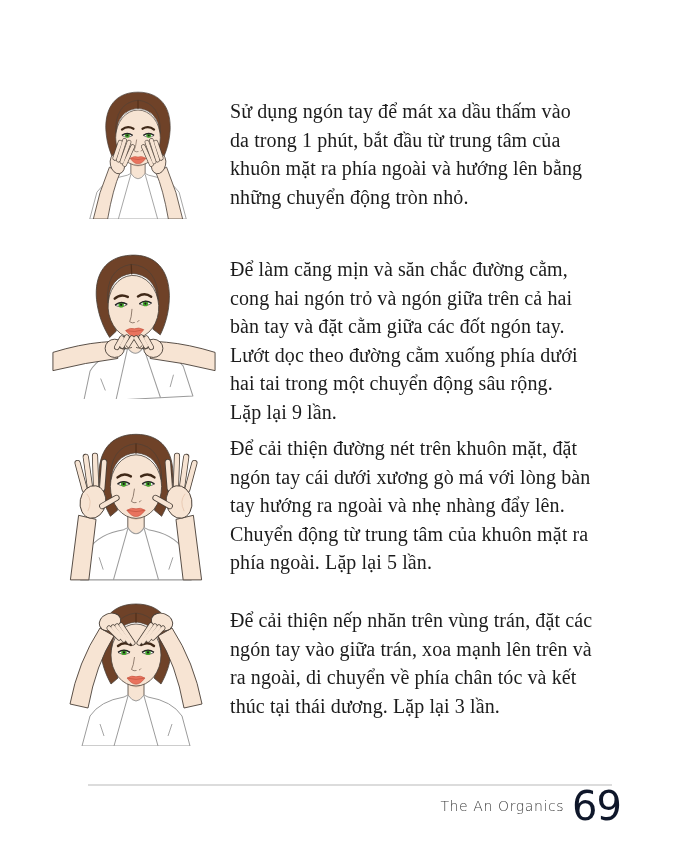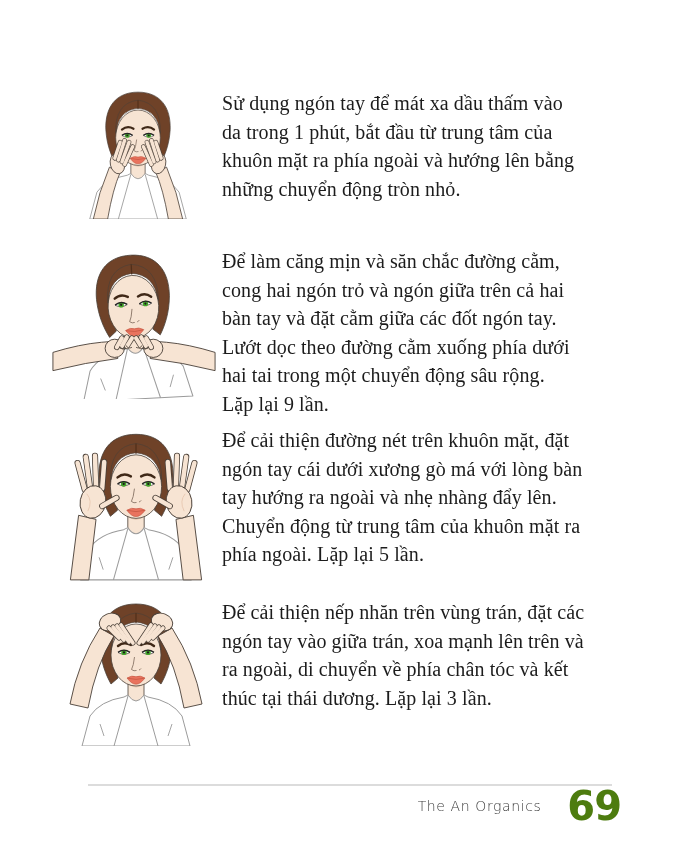--- a/index.html
+++ b/index.html
@@ -17,49 +17,49 @@
   .step-4{top:594px;}
   .illo{position:absolute;margin:0;padding:0;}
   .step-1 .illo{left:62px;top:0;width:152px;height:134px;}
   .step-2 .illo{left:46px;top:4px;width:176px;height:152px;}
   .step-3 .illo{left:54px;top:2px;width:164px;height:158px;}
   .step-4 .illo{left:56px;top:2px;width:160px;height:150px;}
   .illo svg{display:block;width:100%;height:100%;}
   .copy{
     position:absolute;left:222px;top:4px;
     max-width:462px;
-    margin:0;
+    margin:8px;
     font-size:20px;
     line-height:28.5px;
     color:#1c1c1c;
     white-space:pre-line;
     letter-spacing:0.1px;
   }
   .rule{
     position:absolute;top:784px;left:88px;
     width:524px;height:2px;background:#dcdcdc;
   }
   .foot-row{
     position:absolute;top:786px;right:79px;
-    display:flex;align-items:center;gap:26px;
+    display:flex;align-items:center;gap:8px;
   }
   .brand{
     font-family:"DejaVu Sans", sans-serif;
     font-weight:200;
     font-size:14px;
     letter-spacing:0.6px;
     color:#3c3c3c;
   }
   .pagenum{
     font-family:"DejaVu Sans", sans-serif;
-    font-weight:700;
+    font-weight:400;
     font-size:40px;
     line-height:1;
     letter-spacing:-1px;
-    color:#4d7c0f;
+    color:#0f172a;
   }
 </style>
 </head>
 <body>
 
 <div class="page">
 
   <section class="step step-1">
     <figure class="illo" aria-label="woman-massaging-cheeks-with-fingertips">
         <svg viewBox="0 0 160 150" preserveAspectRatio="xMidYMid meet" xmlns="http://www.w3.org/2000/svg">

